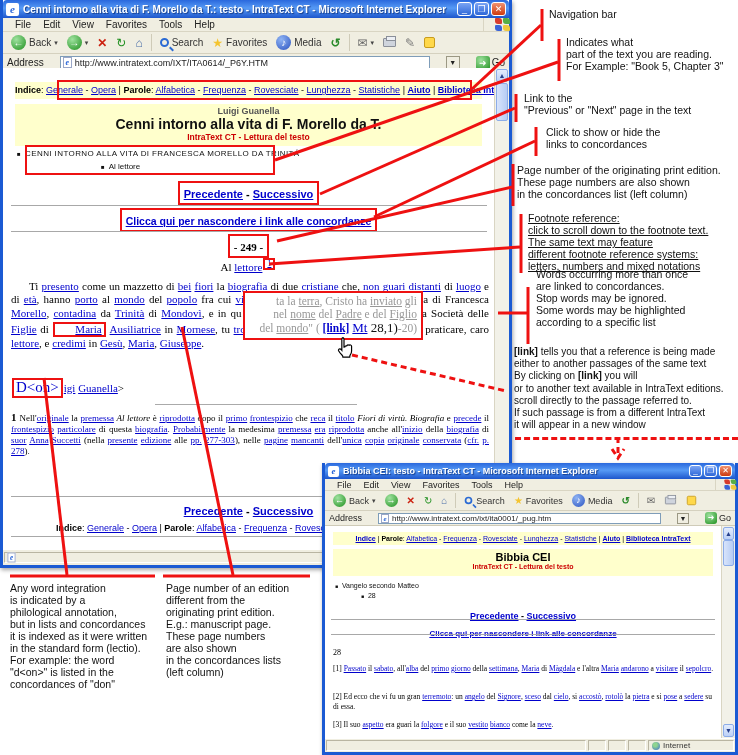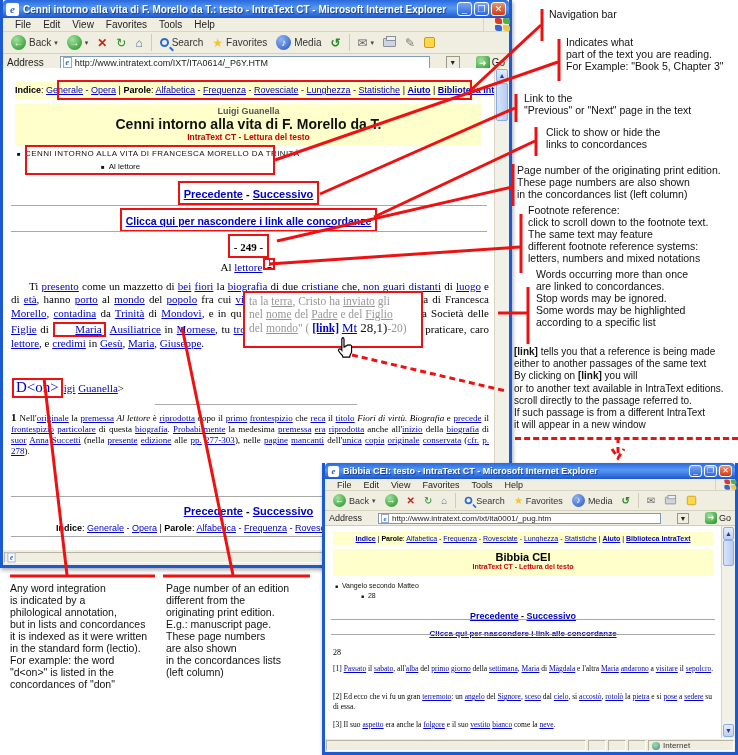--- a/index.html
+++ b/index.html
@@ -217,21 +217,21 @@
     <span class="scell" style="width:100px;display:flex;align-items:center;gap:4px;padding-left:3px;">
         <span class="globe"></span>
         <span>Internet</span>
       </span>
   </div>
 </div>
 
 <div class="redbox" style="left:57px;top:80px;width:415px;height:20px;"></div>
 <div class="redbox" style="left:25px;top:145px;width:250px;height:30px;"></div>
 
-<div class="serif" style="position:absolute;left:243px;top:291px;width:180px;height:57px;border:2px solid var(--red);background:#fff;z-index:45;font-size:11.5px;line-height:13px;padding:2px 4px;white-space:nowrap;overflow:hidden;">
+<div class="serif" style="position:absolute;left:243px;top:291px;width:180px;height:49px;border:2px solid var(--red);background:#fff;z-index:45;font-size:11.5px;line-height:13px;padding:2px 4px;white-space:nowrap;overflow:hidden;text-align:right;">
   <div><span class="s-g">ta la </span><span class="s-gl">terra</span><span class="s-g">, Cristo ha </span><span class="s-gl">inviato</span><span class="s-g"> gli</span></div>
   <div><span class="s-g">nel </span><span class="s-gl">nome</span><span class="s-g"> del </span><span class="s-gl">Padre</span><span class="s-g"> e del </span><span class="s-gl">Figlio</span></div>
   <div><span class="s-g">del </span><span class="s-gl">mondo</span><span class="s-g">" ( </span><span class="s-bl">[link]</span><span class="s-g"> </span><span class="s-mtl">Mt</span><span class="s-mt"> 28,1</span><span class="s-mt">)</span><span class="s-g">-20)</span></div>
 </div>
 
 <svg style="position:absolute;left:331px;top:336px;z-index:46;" width="26" height="26" viewBox="0 0 24 24">
   <path d="M10.5 1.5c.8 0 1.5.7 1.5 1.5v7.2l.8-.1c.2-.7 1-1.2 1.7-1 .5-.8 1.5-1 2.2-.6.6-.6 2.3-.3 2.3 1v4.3c0 1.7-.5 2.7-1.2 3.7-.5.7-.5 1.2-.5 2H11c0-.7-.3-1.4-.9-2-1-1-2.4-2.6-3.1-3.9-.4-.8.2-1.7 1.1-1.7.7 0 1.1.3 1.6.9l.3.4V3c0-.8.7-1.5 1.5-1.5z" fill="#ffffff" stroke="#000000" stroke-width="1.1"></path>
 </svg>
 
 <svg width="738" height="755" style="position:absolute;left:0;top:0;z-index:50;pointer-events:none;">
@@ -266,21 +266,21 @@
 <div class="annlabel" style="left:566px;top:36px;">Indicates what
 part of the text you are reading.
 For Example: "Book 5, Chapter 3"</div>
 <div class="annlabel" style="left:524px;top:92px;">Link to the
 "Previous" or "Next" page in the text</div>
 <div class="annlabel" style="left:546px;top:126px;">Click to show or hide the
 links to concordances</div>
 <div class="annlabel" style="left:517px;top:164px;">Page number of the originating print edition.
 These page numbers are also shown
 in the concordances list (left column)</div>
-<div class="annlabel" style="left:528px;top:204px;">Footnote reference:
+<div class="annlabel" style="left:528px;top:212px;text-decoration:underline;">Footnote reference:
 click to scroll down to the footnote text.
 The same text may feature
 different footnote reference systems:
 letters, numbers and mixed notations</div>
 <div class="annlabel" style="left:536px;top:268px;">Words occurring more than once
 are linked to concordances.
 Stop words may be ignored.
 Some words may be highlighted
 according to a specific list</div>
 <div class="linkblock">
@@ -409,21 +409,21 @@
       <span style="font-size:9px;"><span class="s-bl">Precedente</span><span class="s-b"> - </span><span class="s-bl">Successivo</span></span>
     </div>
     <div style="position:absolute;left:6px;right:20px;top:93px;border-top:1px solid #a8a8a8;"></div>
     <div style="position:absolute;left:0;right:14px;top:96px;text-align:center;">
       <span style="font-size:8px;"><span class="s-bl">Clicca qui per nascondere i link alle concordanze</span></span>
     </div>
     <div style="position:absolute;left:6px;right:20px;top:108px;border-top:1px solid #a8a8a8;"></div>
     <div class="serif" style="position:absolute;left:8px;top:122px;font-size:8px;">28</div>
     <div class="serif" style="position:absolute;left:8px;top:138px;right:20px;font-size:7.5px;line-height:10px;"><span>[1] </span><span class="s-l">Passato</span><span> il </span><span class="s-l">sabato</span><span>, all'</span><span class="s-l">alba</span><span> del </span><span class="s-l">primo</span><span> </span><span class="s-l">giorno</span><span> della </span><span class="s-l">settimana</span><span>, </span><span class="s-l">Maria</span><span> di </span><span class="s-l">Màgdala</span><span> e l'altra </span><span class="s-l">Maria</span><span> </span><span class="s-l">andarono</span><span> a </span><span class="s-l">visitare</span><span> il </span><span class="s-l">sepolcro</span><span>.</span></div>
     <div class="serif" style="position:absolute;left:8px;top:166px;right:20px;font-size:7.5px;line-height:10px;"><span>[2] Ed ecco che vi fu un gran </span><span class="s-l">terremoto</span><span>: un </span><span class="s-l">angelo</span><span> del </span><span class="s-l">Signore</span><span>, </span><span class="s-l">sceso</span><span> dal </span><span class="s-l">cielo</span><span>, si </span><span class="s-l">accostò</span><span>, </span><span class="s-l">rotolò</span><span> la </span><span class="s-l">pietra</span><span> e si </span><span class="s-l">pose</span><span> a </span><span class="s-l">sedere</span><span> su di essa.</span></div>
-    <div class="serif" style="position:absolute;left:8px;top:194px;right:20px;font-size:7.5px;line-height:10px;"><span>[3] Il suo </span><span class="s-l">aspetto</span><span> era anche la </span><span class="s-l">folgore</span><span> e il suo </span><span class="s-l">vestito</span><span> </span><span class="s-l">bianco</span><span> come la </span><span class="s-l">neve</span><span>.</span></div>
+    <div class="serif" style="position:absolute;left:8px;top:194px;right:20px;font-size:7.5px;line-height:10px;"><span>[3] Il suo </span><span class="s-l">aspetto</span><span> era guari la </span><span class="s-l">folgore</span><span> e il suo </span><span class="s-l">vestito</span><span> </span><span class="s-l">bianco</span><span> come la </span><span class="s-l">neve</span><span>.</span></div>
     <div class="sbar" style="right:0;top:0;bottom:0;width:14px;">
       <div class="sbtn" style="top:1px;">▲</div>
       <div class="sthumb" style="top:14px;height:26px;"></div>
       <div class="sbtn" style="bottom:1px;">▼</div>
     </div>
   </div>
 
   <div class="statusbar" style="height:14px;">
     <span class="scell" style="flex:1;"></span>
     <span class="scell" style="width:18px;"></span>

